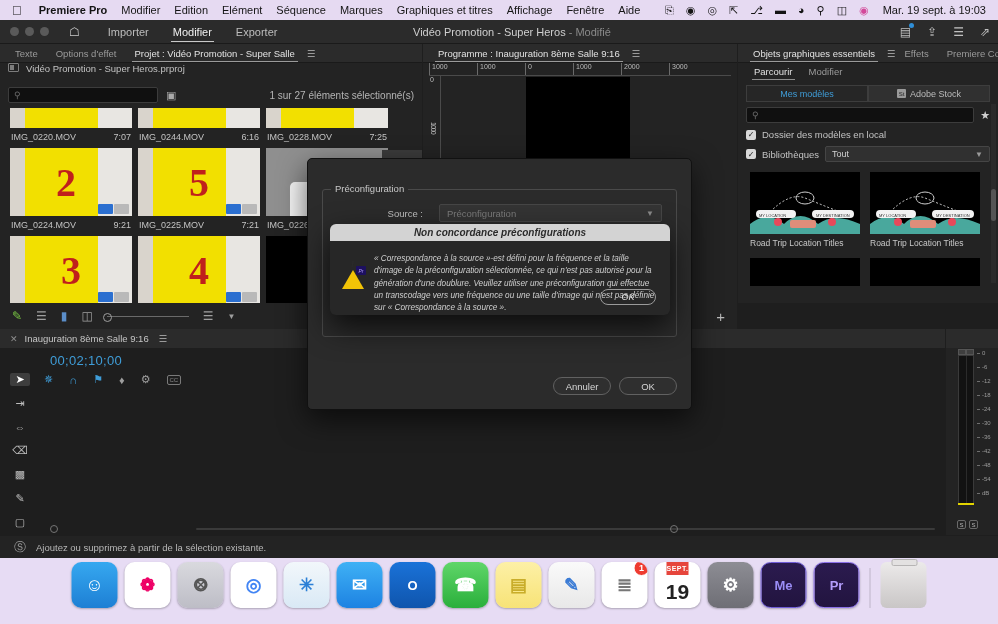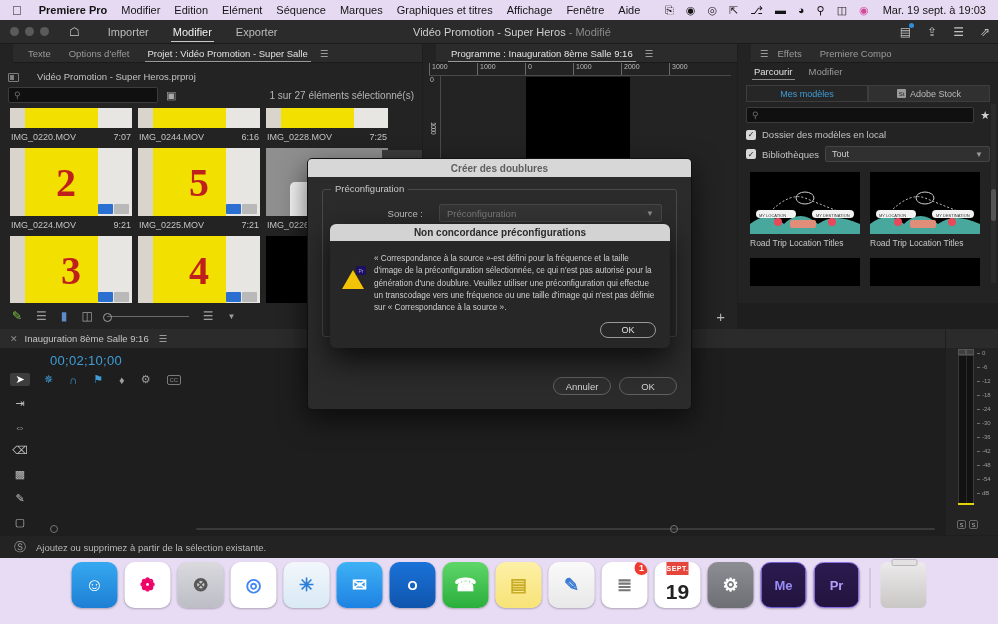--- a/index.html
+++ b/index.html
@@ -44,36 +44,36 @@
   .title-right { position: absolute; right: 8px; display: flex; gap: 16px; align-items: center; color: #c0c0c0; font-size: 12px; }
   .badge-dot { position: relative; }
   .badge-dot::after {
     content: ""; position: absolute; top: -2px; right: -3px; width: 5px; height: 5px;
     border-radius: 50%; background: #2f8fd8;
   }
 
   
   .panelbar {
     background: #2b2b2b; height: 19px; display: flex; align-items: center;
-    font-size: 9.5px; color: #9b9b9b; padding: 0 6px; border-bottom: 1px solid #1a1a1a; margin-left: 13px;
+    font-size: 9.5px; color: #9b9b9b; padding: 0 6px; border-bottom: 1px solid #1a1a1a;
   }
   .ptab { padding: 0 9px; position: relative; white-space: nowrap; height: 19px; line-height: 19px; }
   .ptab.active { color: #e2e2e2; }
   .ptab.active::after {
     content: ""; position: absolute; left: 6px; right: 6px; bottom: 1px; height: 1px; background: #9a9a9a;
   }
   .hamb { margin-left: 3px; color: #9a9a9a; letter-spacing: 0; }
 
   
   .project-panel {
     position: absolute; left: 0; top: 44px; width: 422px; height: 259px;
     background: #232323; overflow: hidden;
   }
   .proj-head {
-    height: 19px; display: flex; align-items: flex-end; padding: 0 8px; gap: 18px;
+    height: 19px; display: flex; align-items: flex-start; padding: 0 8px; gap: 7px;
     font-size: 9.5px; color: #c2c2c2; background: #232323;
   }
   .proj-icon { width: 11px; height: 9px; border: 1px solid #7d7d7d; border-radius: 1px; position: relative; }
   .proj-icon::after { content: ""; position: absolute; left: 1px; top: 1px; width: 4px; height: 5px; background: #7d7d7d; }
   .proj-search {
     height: 26px; display: flex; align-items: center; padding: 0 8px; gap: 8px; background: #232323;
   }
   .search-box {
     width: 150px; height: 16px; background: #101010; border: 1px solid #3c3c3c; border-radius: 2px;
     display: flex; align-items: center; padding-left: 5px; font-size: 9px; color: #6d6d6d;
@@ -301,23 +301,24 @@
   }
   .modal-btns { position: absolute; right: 14px; bottom: 14px; display: flex; gap: 8px; }
   .mbtn {
     min-width: 58px; height: 18px; border-radius: 9px; border: 1px solid #616161;
     font-size: 9.5px; color: #d6d6d6; display: flex; align-items: center; justify-content: center; padding: 0 10px;
     background: #2f2f2f;
   }
 
   
   .alert {
-    position: absolute; left: 330px; top: 224px; width: 340px; height: 124px;
+    position: absolute; left: 330px; top: 224px; width: 340px; height: 91px;
     background: #272727; border-radius: 6px; box-shadow: 0 12px 30px rgba(0,0,0,.72);
     overflow: hidden;
+    font-style: italic;
   }
   .alert .abar {
     height: 17px; background: #d3d3d3;
     display: flex; align-items: center; justify-content: center;
     font-size: 10px; color: #2b2b2b; font-weight: bold;
   }
   .alert .abody { display: flex; padding: 12px 12px 0 12px; gap: 10px; }
   .warn-ic {
     width: 22px; height: 20px; flex: none; position: relative;
   }
@@ -523,20 +524,21 @@
     <div class="prog-canvas">
       <div class="offline">
         <span class="l1">Media offline</span>
         <span class="l2">メディアオフライン</span>
       </div>
     </div>
   </div>
 
   <div class="egp-panel">
     <div class="panelbar">
+      <span class="ptab active">Objets graphiques essentiels</span>
       <span class="hamb">☰</span>
       <span class="ptab">Effets</span>
       <span class="ptab">Premiere Compo</span>
 
     </div>
     <div class="egp-sub">
       <span class="s active">Parcourir</span>
       <span class="s">Modifier</span>
     </div>
     <div class="seg">
@@ -742,21 +744,20 @@
         </div>
       <div class="app" style="background:linear-gradient(180deg,#2b1b4f,#22143f);color:#b39dfb;border:1px solid #8a6fe8">
           <span class="sm">Pr</span>
         </div>
       <div class="sep"></div>
       <div class="trash"></div>
     </div>
   </div>
 
   <div class="modal">
-    <div class="tbar">Créer des doublures</div>
     <div class="fieldset">
       <span class="legend">Préconfiguration</span>
       <div class="frow">
         <span class="flabel">Source :</span>
         <span class="fdd">
           <span>Préconfiguration</span>
           <span class="cv">▼</span>
         </span>
       </div>
       <div class="frow" style="padding-top:44px">

